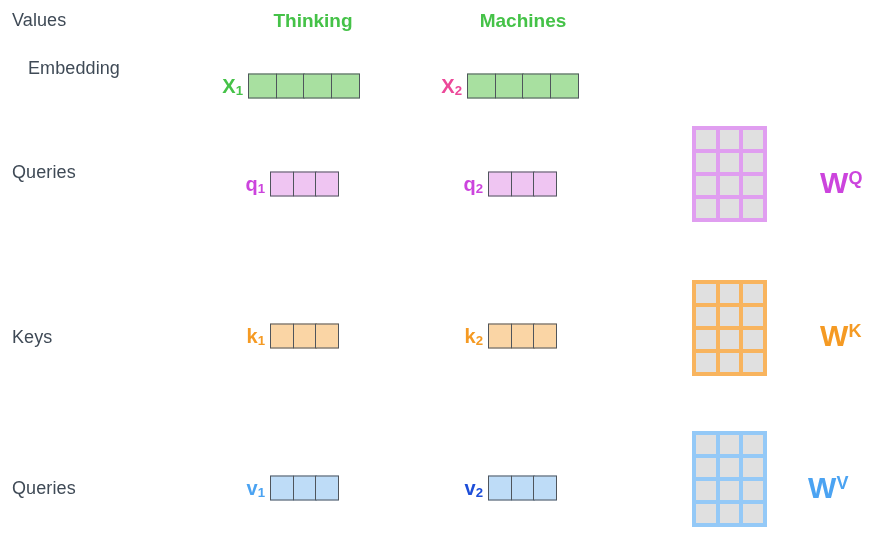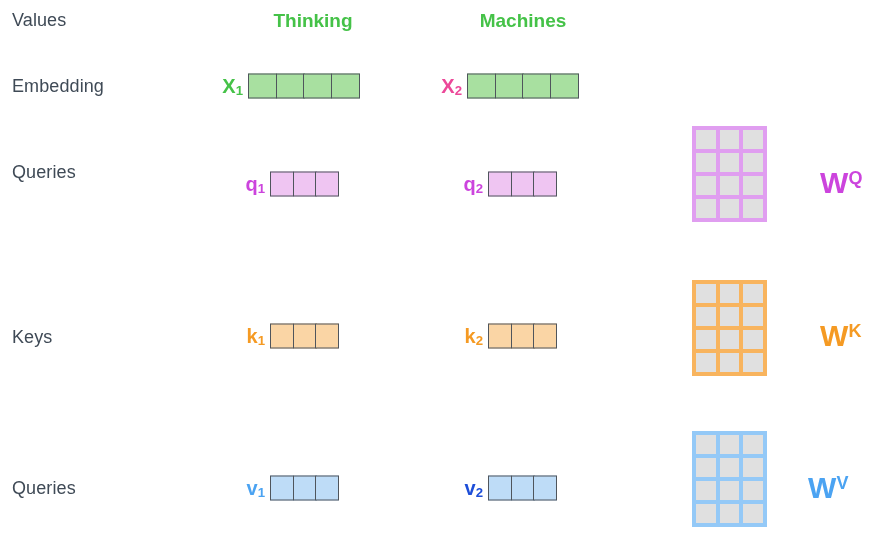--- a/index.html
+++ b/index.html
@@ -102,21 +102,21 @@
     top: -0.52em;
     left: 0.01em;
   }
 </style>
 </head>
 <body>
 
 <div id="canvas">
 
   <div class="row-label" style="top:20px;">Values</div>
-  <div class="row-label" style="top:86px;">Embedding</div>
+  <div class="row-label" style="top:68px;margin-left:16px;">Embedding</div>
   <div class="row-label" style="top:172px;">Queries</div>
   <div class="row-label" style="top:337px;">Keys</div>
   <div class="row-label" style="top:488px;">Queries</div>
 
   <div class="col-word" style="left:313px; top:21px; color:#45c248;">Thinking</div>
   <div class="col-word" style="left:523px; top:21px; color:#45c248;">Machines</div>
 
   <div class="vec-tag" style="left:248px; top:86px; color:#45c248;"><span>X</span><sub>1</sub></div>
   <div class="vec" style="left:248px; top:86px;">
     <div class="cell" style="width:29px;height:25px;background:#a8e0a0;"></div>

